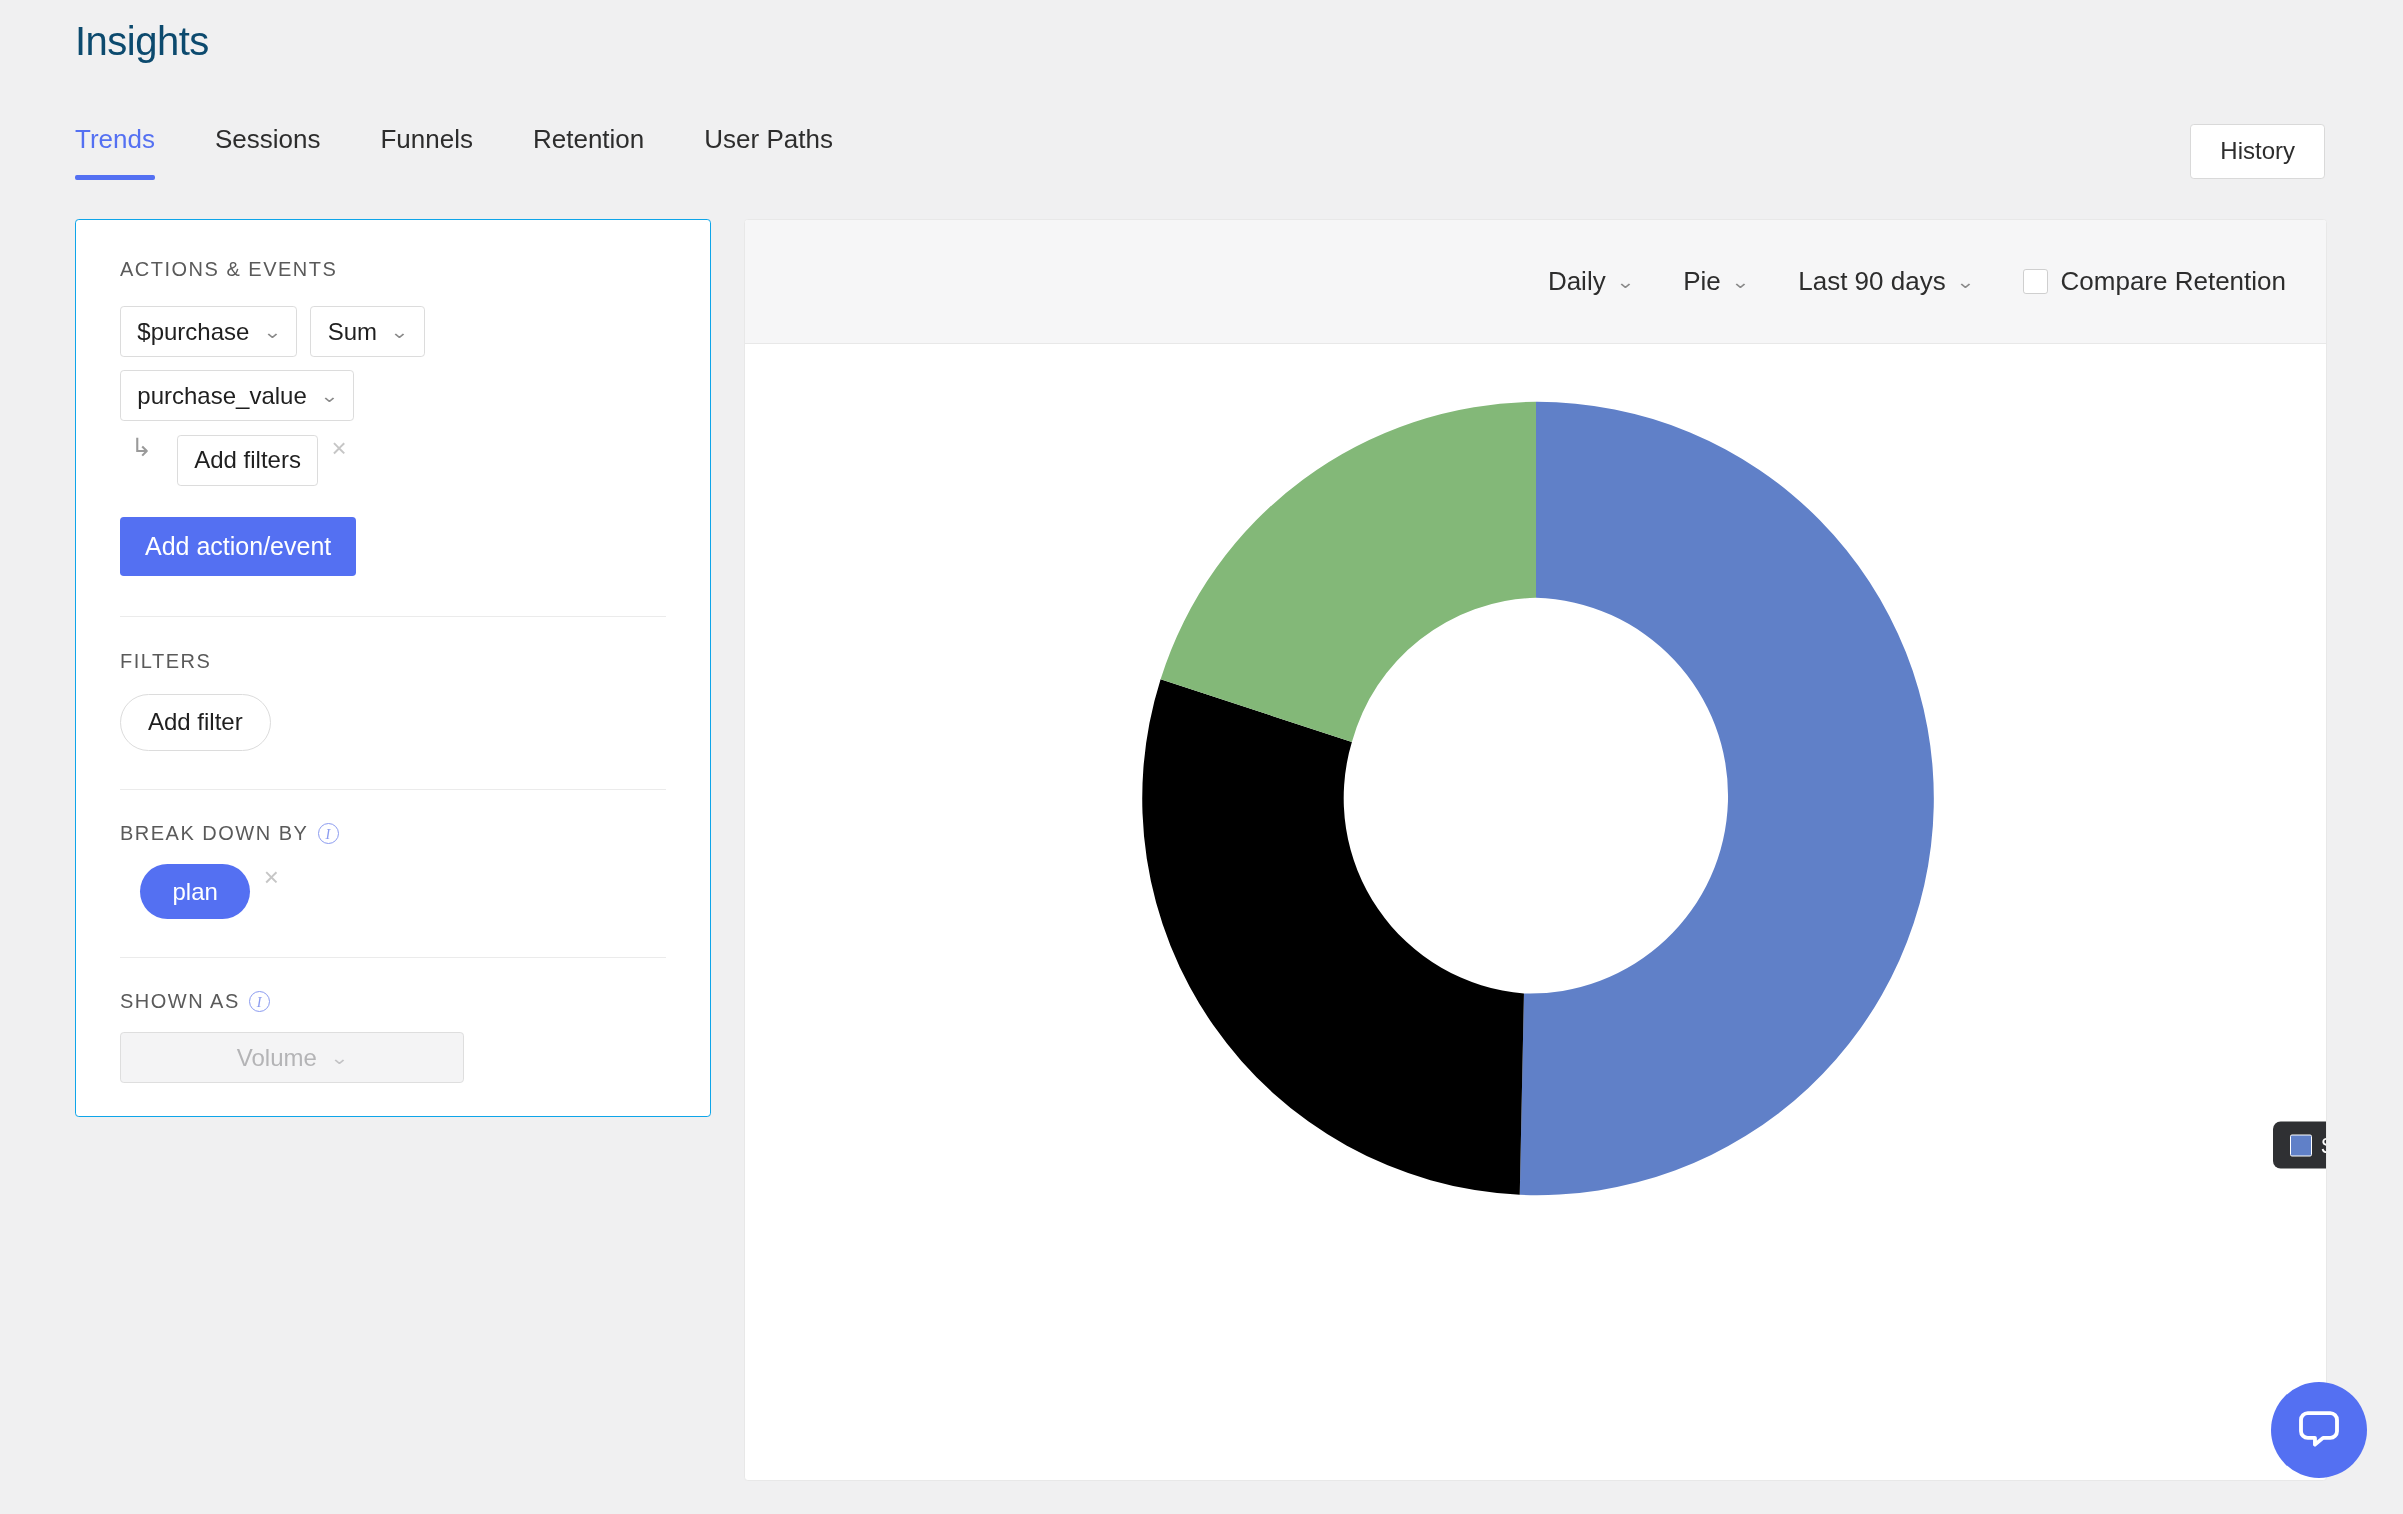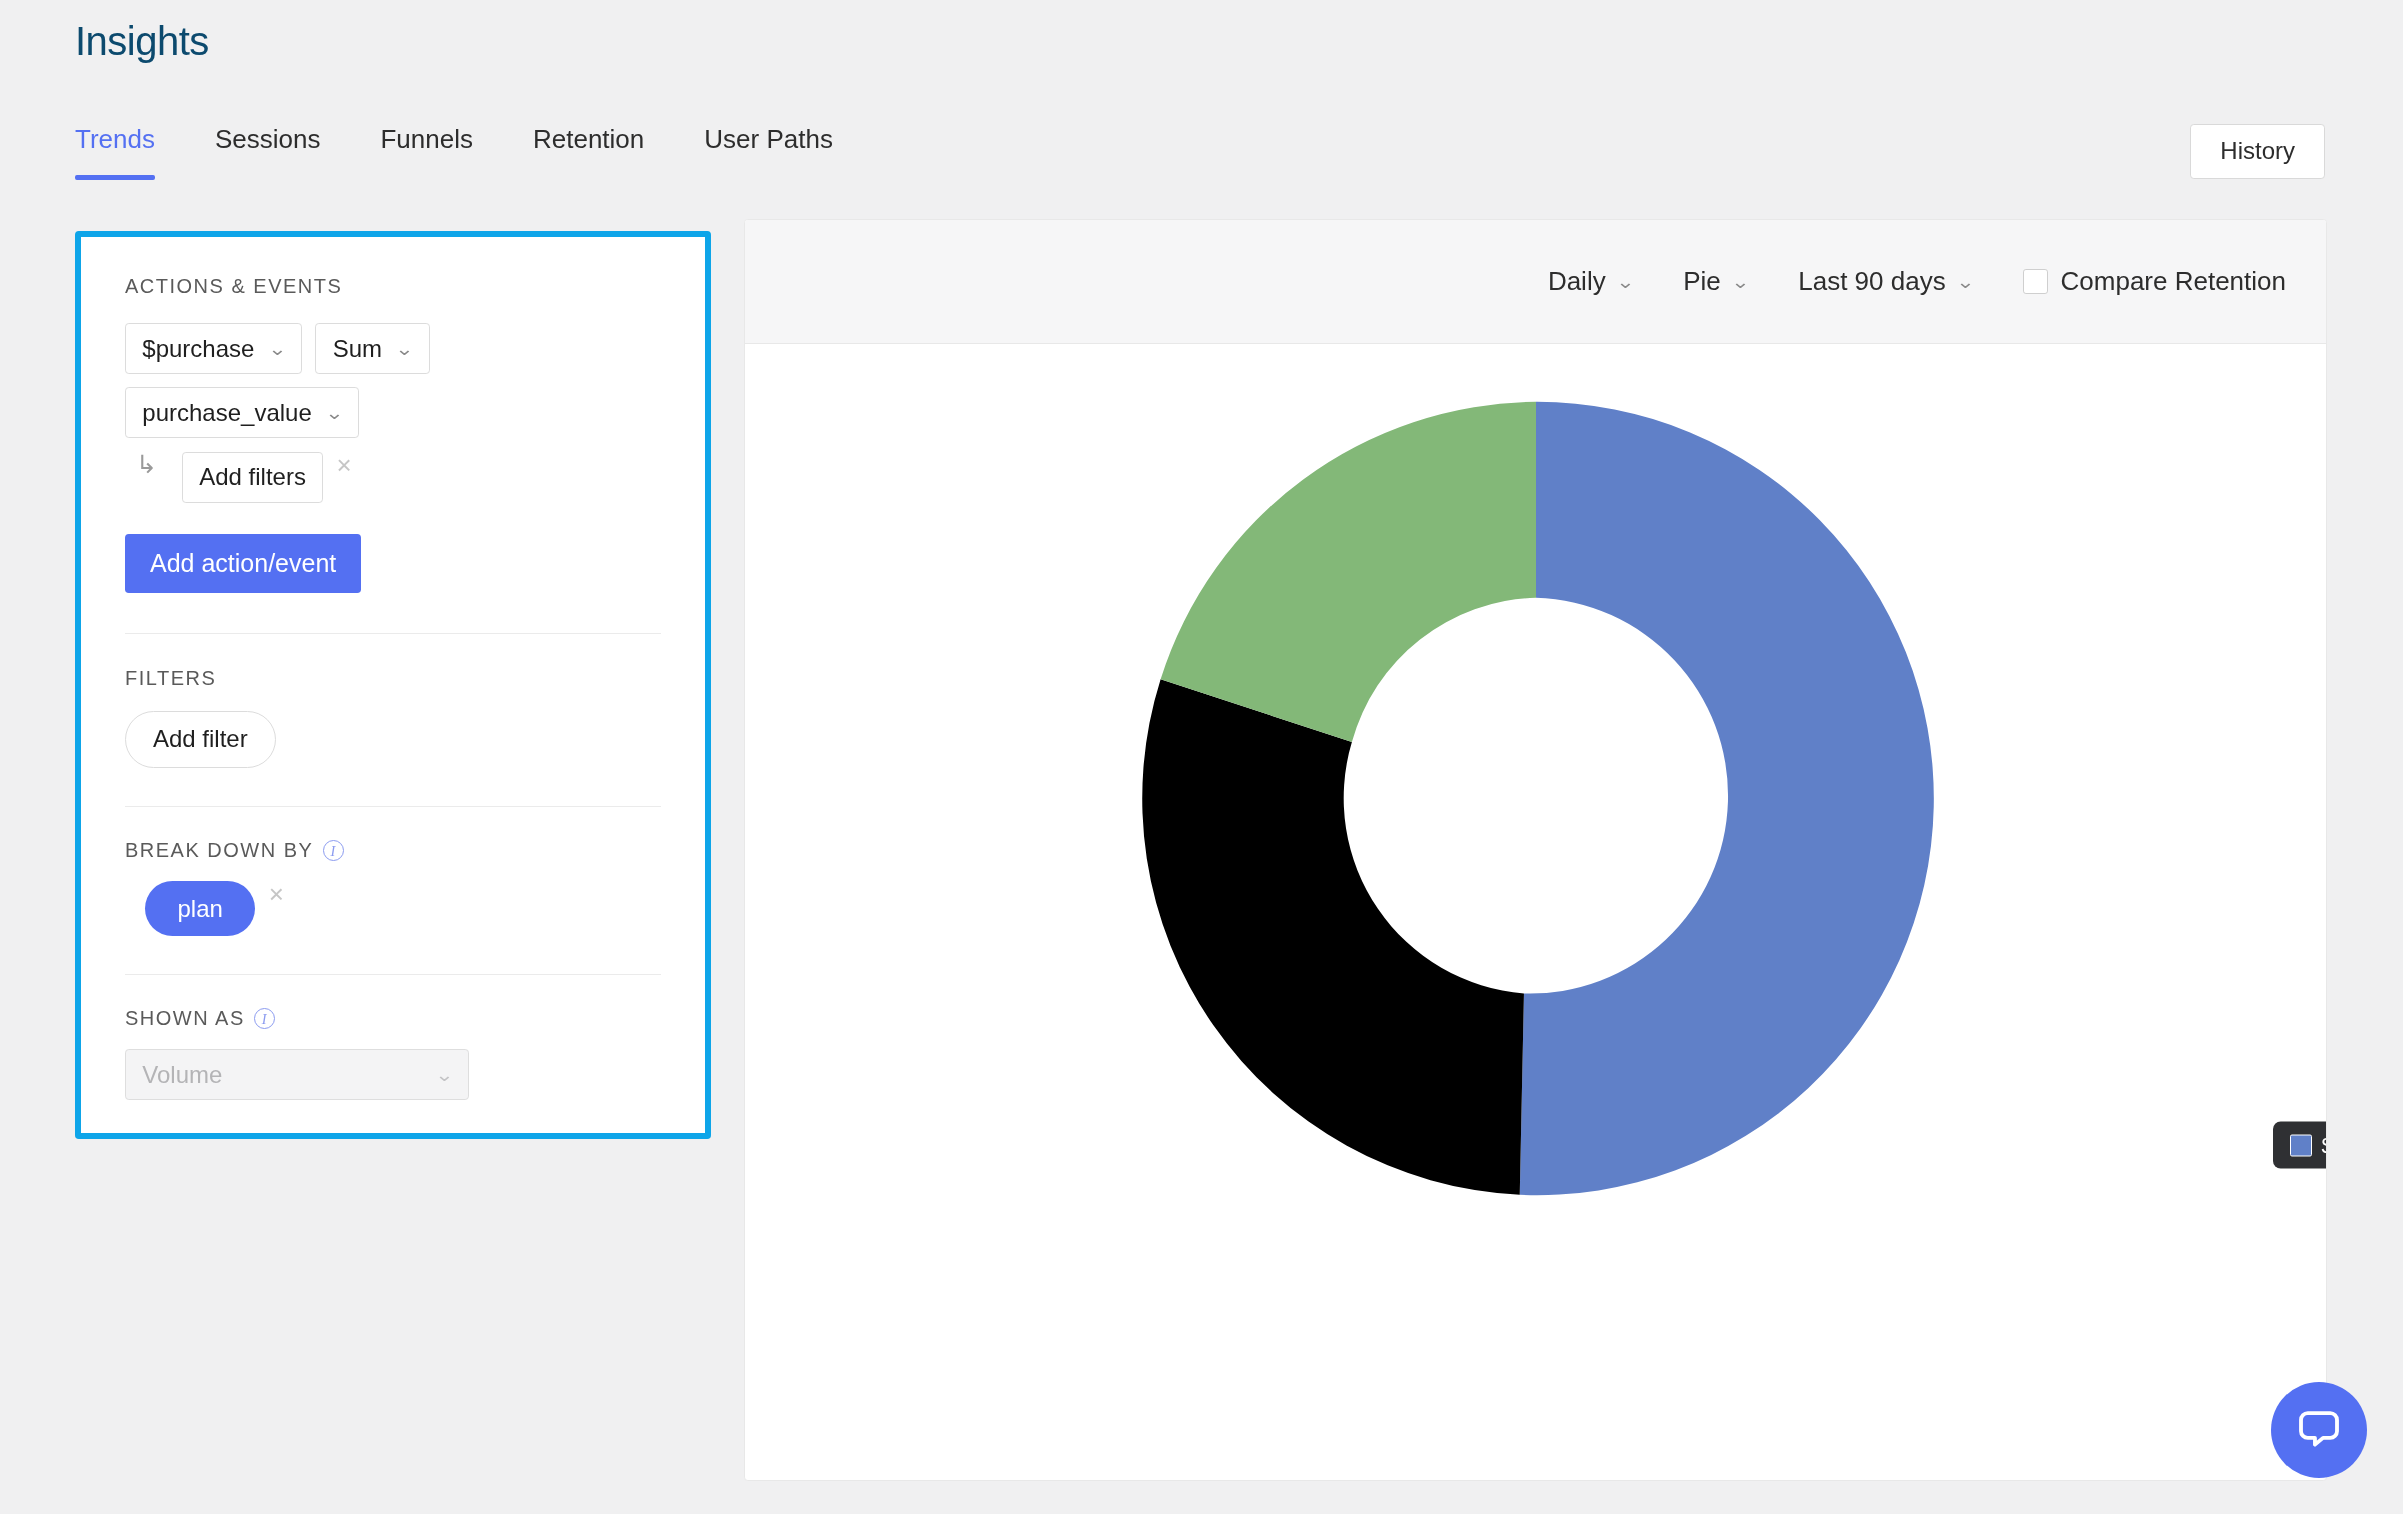--- a/index.html
+++ b/index.html
@@ -55,24 +55,24 @@
     padding: 12.4px 29px;
     font-size: 24px;
     color: #2d2d2d;
     cursor: pointer;
     font-family: "Liberation Sans", sans-serif;
   }
 
   
   .side-panel {
     position: absolute;
-    left: 75px; top: 231px;
+    left: 75px; top: 219px;
     width: 636px;
     background: #ffffff;
-    border: 6px solid #0ea5e9;
+    border: 1px solid #0ea5e9;
     border-radius: 3.8px;
     padding: 0 0 32.5px 0;
   }
   .section-label {
     font-size: 20px;
     letter-spacing: 1.5px;
     color: #5a5a5a;
     font-weight: 400;
     text-transform: uppercase;
     display: flex;
@@ -94,20 +94,21 @@
     padding: 10.5px 16.3px;
     font-size: 24px;
     color: #1f1f1f;
     cursor: pointer;
     white-space: nowrap;
   }
   .select-box.muted {
     background: #f4f4f5;
     border-color: #dedede;
     color: #b4b4b6;
+    justify-content: center;
   }
   .chev {
     font-size: 18px;
     color: #8a8a8a;
     line-height: 1;
     transform: scaleX(1.25);
   }
   .select-box.muted .chev { color: #c3c3c5; }
 
   .arrow-icon {

